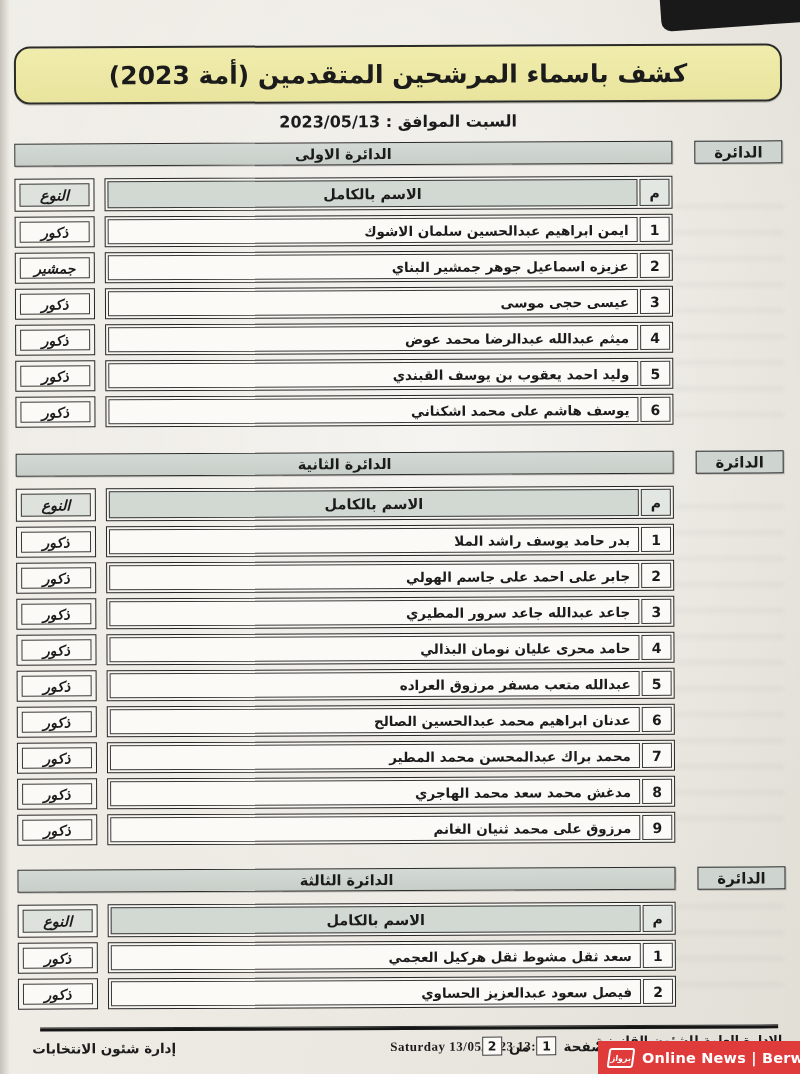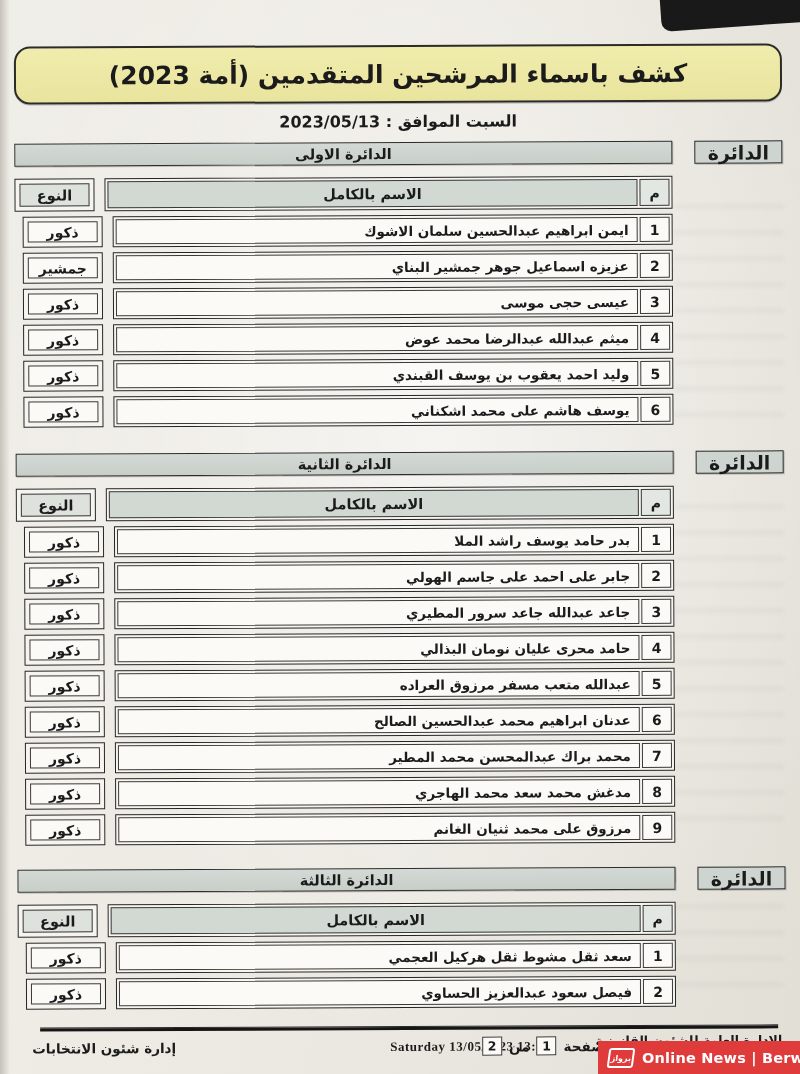--- a/index.html
+++ b/index.html
@@ -41,21 +41,21 @@
     display:flex; align-items:center; justify-content:center;
     box-shadow:0 1px 0 rgba(0,0,0,.25);
   }
   .title-box span { font-size:25px; font-weight:bold; letter-spacing:.5px; }
   .date-line { text-align:center; font-size:16px; font-weight:bold; margin-top:9px; height:24px; }
 
   
   .band-row { display:flex; column-gap:22px; margin-top:6px; }
   .chip {
     width:88px; height:23px; border:1.8px solid #2d2d2d; background:#ced5d0;
-    font-weight:bold; font-size:19px; display:flex; align-items:center; justify-content:center;
+    font-weight:bold; font-size:15px; display:flex; align-items:center; justify-content:center;
     box-shadow:1px 1px 0 rgba(0,0,0,.2);
   }
   .band {
     flex:1; height:23px; border:1.8px solid #2d2d2d; background:linear-gradient(180deg,#d3dad5,#c8cfc9);
     font-weight:bold; font-size:14.5px; display:flex; align-items:center; justify-content:center;
     box-shadow:1px 1px 0 rgba(0,0,0,.2);
   }
 
   
   .table-area { margin-right:110px; }
@@ -70,22 +70,22 @@
     font-size:14px; font-weight:bold;
   }
   .cell-name {
     flex:1; border:1.3px solid #3a3a3a; background:#fbfaf6;
     display:flex; align-items:center; padding:0 8px;
     font-size:13.5px; font-weight:bold; white-space:nowrap;
   }
   .trow.header .cell-name { justify-content:center; background:#d2d9d3; font-size:14.5px; }
   .trow.header .cell-no   { background:#e3e7e2; }
 
-  .gbox { width:80px; border:1.7px solid #262626; padding:4px; background:#f6f4ef; height:33px; }
-  .trow:not(.header) .gbox { height:31px;margin-left:8px; }
+  .gbox { width:80px; border:1.7px solid #262626; padding:4px; background:#f6f4ef; height:33px;font-style:italic; }
+  .trow:not(.header) .gbox { height:31px; }
   .gin {
     width:100%; height:100%; border:1.3px solid #3a3a3a; background:#fbfaf6;
     display:flex; align-items:center; justify-content:center; font-size:14px; font-weight:bold;
   }
   .trow.header .gin { background:#dde2dd; font-size:14.5px; }
 
   .sec2 { margin-top:26px; }
   .sec3 { margin-top:24px; }
 
   

